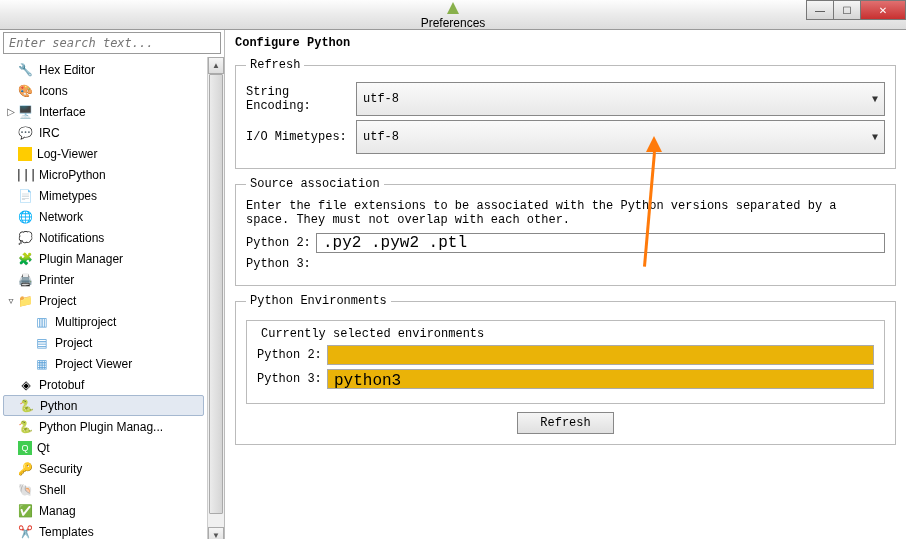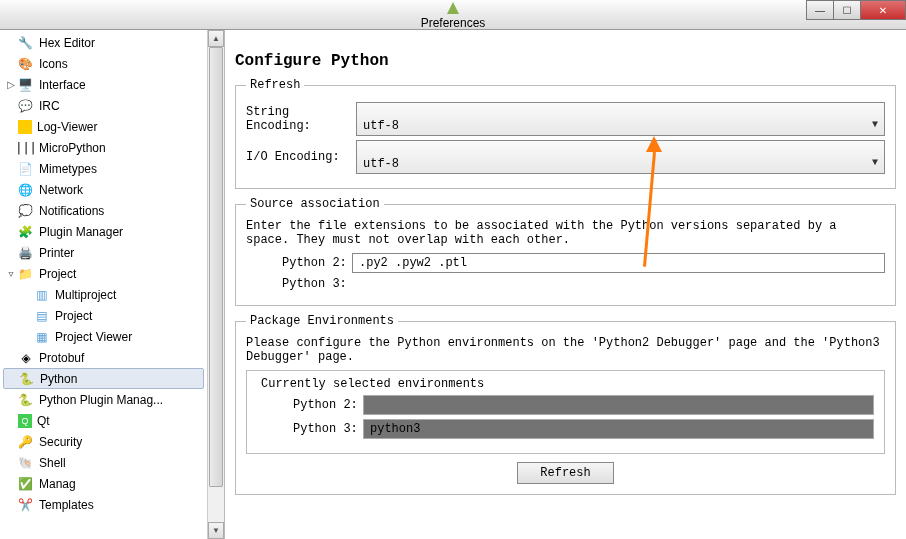--- a/index.html
+++ b/index.html
@@ -20,30 +20,30 @@
 .tree-row .exp.invis { visibility:hidden; }
 .tree-row .indent1 { width:16px; }
 .tree-row .icon-box { width:16px; height:16px; margin-right:5px; display:flex;align-items:center;justify-content:center; font-size:12px;}
 .tree-row .label { font-size:12px; }
 .tree-row.selected { background:#e3e9f2; border:1px solid #a5b8d0; border-radius:2px; margin:0 3px; padding-left:1px; height:21px;}
 .scrollbar-r { width:17px; background:#f0f0f0; border-left:1px solid #ccc; position:relative;}
 .scrollbar-r .up, .scrollbar-r .dn { height:17px; background:linear-gradient(180deg,#f5f5f5,#ddd); border:1px solid #aaa; font-size:8px;display:flex;align-items:center;justify-content:center;color:#555;}
 .scrollbar-r .dn{position:absolute;bottom:0;left:0;right:0;}
 .scrollbar-r .thumb{position:absolute;top:17px;left:1px;right:1px;height:440px;background:linear-gradient(90deg,#ebebeb,#d5d5d5);border:1px solid #aaa;border-radius:1px;}
 .main { flex:1; padding: 6px 10px 6px 10px; font-family: "Courier New", monospace; font-size:12px; overflow:auto; position:relative; }
-.main-title { font-weight:bold; font-size:16px; margin-bottom:8px;margin-top:16px;}
+.main-title { font-weight:bold; font-size:12px; margin-bottom:8px;}
 fieldset { border:1px solid #bbb; padding: 6px 10px 10px 10px; margin-bottom:8px; font-family: "Courier New", monospace; }
 fieldset legend { padding:0 4px; font-family: "Courier New", monospace; font-size:12px; }
 .row { display:flex; align-items:center; margin:4px 0; }
 .row .lbl { width:110px; font-family:"Courier New",monospace; }
-.row .lbl-short { width:70px; font-family:"Courier New",monospace;margin-left:36px;}
-.combo { flex:1; border:1px solid #888; height:28px; background:linear-gradient(180deg,#fafafa,#e8e8e8); display:flex; padding:16px 6px; position:relative; font-family:"Courier New",monospace;}
+.row .lbl-short { width:70px; font-family:"Courier New",monospace;}
+.combo { flex:1; border:1px solid #888; height:28px; background:linear-gradient(180deg,#fafafa,#e8e8e8); display:flex; align-items:center; padding:16px 6px; position:relative; font-family:"Courier New",monospace;}
 .combo .caret { position:absolute; right:6px; color:#333; font-size:10px;}
-.txt-input { flex:1; border:1px solid #888; height:20px; background:#fff; padding:2px 6px; font-family:"Courier New",monospace; font-size:12px;}
-.ro-input { flex:1; border:1px solid #aaa; background:#737373; height:20px; padding:2px 6px; font-family:"Courier New",monospace; font-size:12px;}
+.txt-input { flex:1; border:1px solid #888; height:20px; background:#fff; padding:2px 6px; font-family:"Courier New",monospace; font-size:16px;}
+.ro-input { flex:1; border:1px solid #aaa; background:#eab308; height:20px; padding:2px 6px; font-family:"Courier New",monospace; font-size:16px;}
 .help { font-family:"Courier New",monospace; font-size:12px; margin:2px 0 6px 0;}
 .inner-group { border:1px solid #bbb; padding:6px 10px 10px 10px; margin-top:6px;}
 .inner-group .grp-label { margin-top:-12px; background:#fff; display:inline-block; padding:0 4px; font-family:"Courier New",monospace;}
 .btn-refresh { display:block; margin:8px auto 0 auto; padding:3px 22px; border:1px solid #888; background:linear-gradient(180deg,#f5f5f5,#e0e0e0); font-family:"Courier New",monospace; font-size:12px;}
 .arrow { position:absolute; left:428px; top:108px; pointer-events:none; }
 .arrow-line { width:3px; height:115px; background:#ff7a0a; transform:rotate(5deg); transform-origin:top;}
 .arrow-head { width:0;height:0;border-left:8px solid transparent;border-right:8px solid transparent;border-bottom:16px solid #ff7a0a; margin-left:-7px; margin-top:-2px;}
 .sidebar-wrap{display:flex;flex:1;}
 </style>
 </head>
@@ -65,20 +65,21 @@
       </div>
     <div class="win-btn close">
         <span class="glyph">✕</span>
       </div>
   </div>
 </div>
 
 <div class="content">
 
   <div class="sidebar">
+    <input class="search-box" placeholder="Enter search text..." style="">
     <div class="sidebar-wrap">
     <div class="tree">
       <div class="tree-row">
             <span class="exp invis">▷</span>
             <span class="icon-box">🔧</span>
             <span class="label">Hex Editor</span>
           </div>
       <div class="tree-row">
             <span class="exp invis">▷</span>
             <span class="icon-box">🎨</span>
@@ -207,43 +208,42 @@
     <fieldset>
       <legend>Refresh</legend>
       <div class="row">
         <span class="lbl">String Encoding:</span>
         <div class="combo">
             <span>utf-8</span>
             <span class="caret">▼</span>
           </div>
       </div>
       <div class="row">
-        <span class="lbl">I/O Encoding:</span>
+        <span class="lbl">I/O Mimetypes:</span>
         <div class="combo">
             <span>utf-8</span>
             <span class="caret">▼</span>
           </div>
       </div>
     </fieldset>
 
     <fieldset>
       <legend>Source association</legend>
       <div class="help">Enter the file extensions to be associated with the Python versions separated by a space. They must not overlap with each other.</div>
       <div class="row">
         <span class="lbl-short">Python 2:</span>
         <input class="txt-input" value=".py2 .pyw2 .ptl" style="">
       </div>
       <div class="row">
         <span class="lbl-short">Python 3:</span>
       </div>
     </fieldset>
 
     <fieldset>
-      <legend>Package Environments</legend>
-      <div class="help">Please configure the Python environments on the 'Python2 Debugger' page and the 'Python3 Debugger' page.</div>
+      <legend>Python Environments</legend>
       <div class="inner-group">
         <div class="grp-label">Currently selected environments</div>
         <div class="row">
           <span class="lbl-short">Python 2:</span>
           <div class="ro-input"></div>
         </div>
         <div class="row">
           <span class="lbl-short">Python 3:</span>
           <div class="ro-input">python3</div>
         </div>

